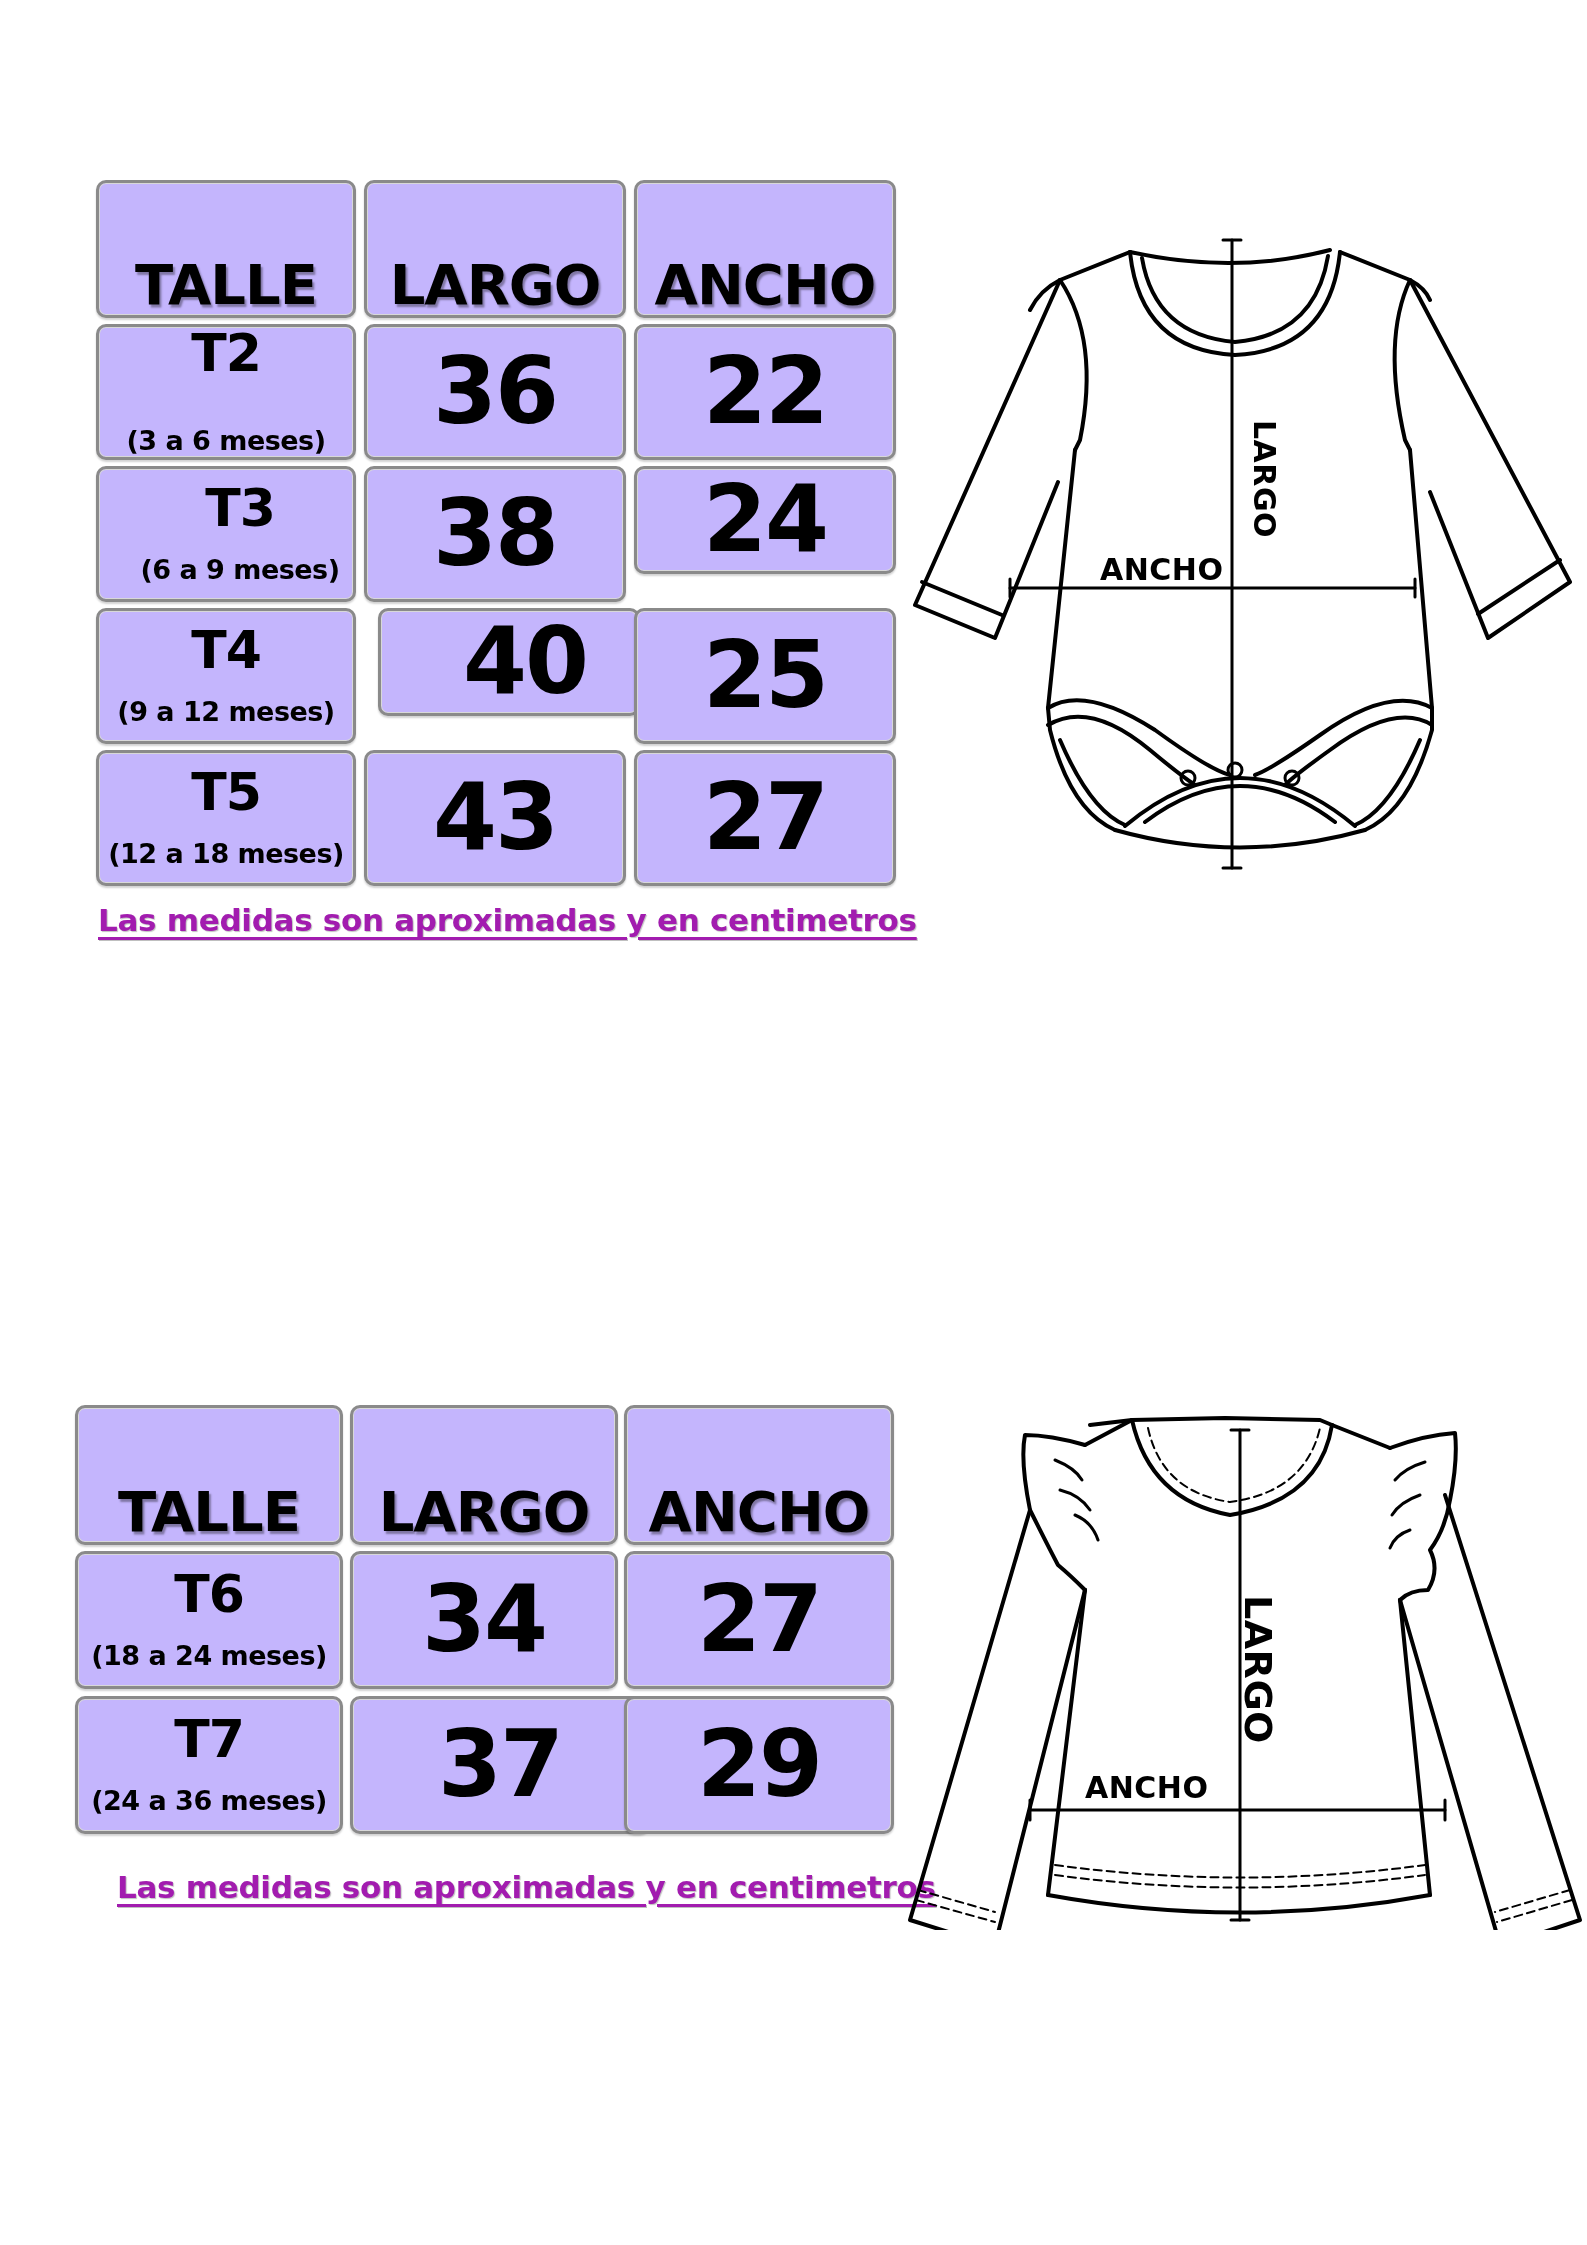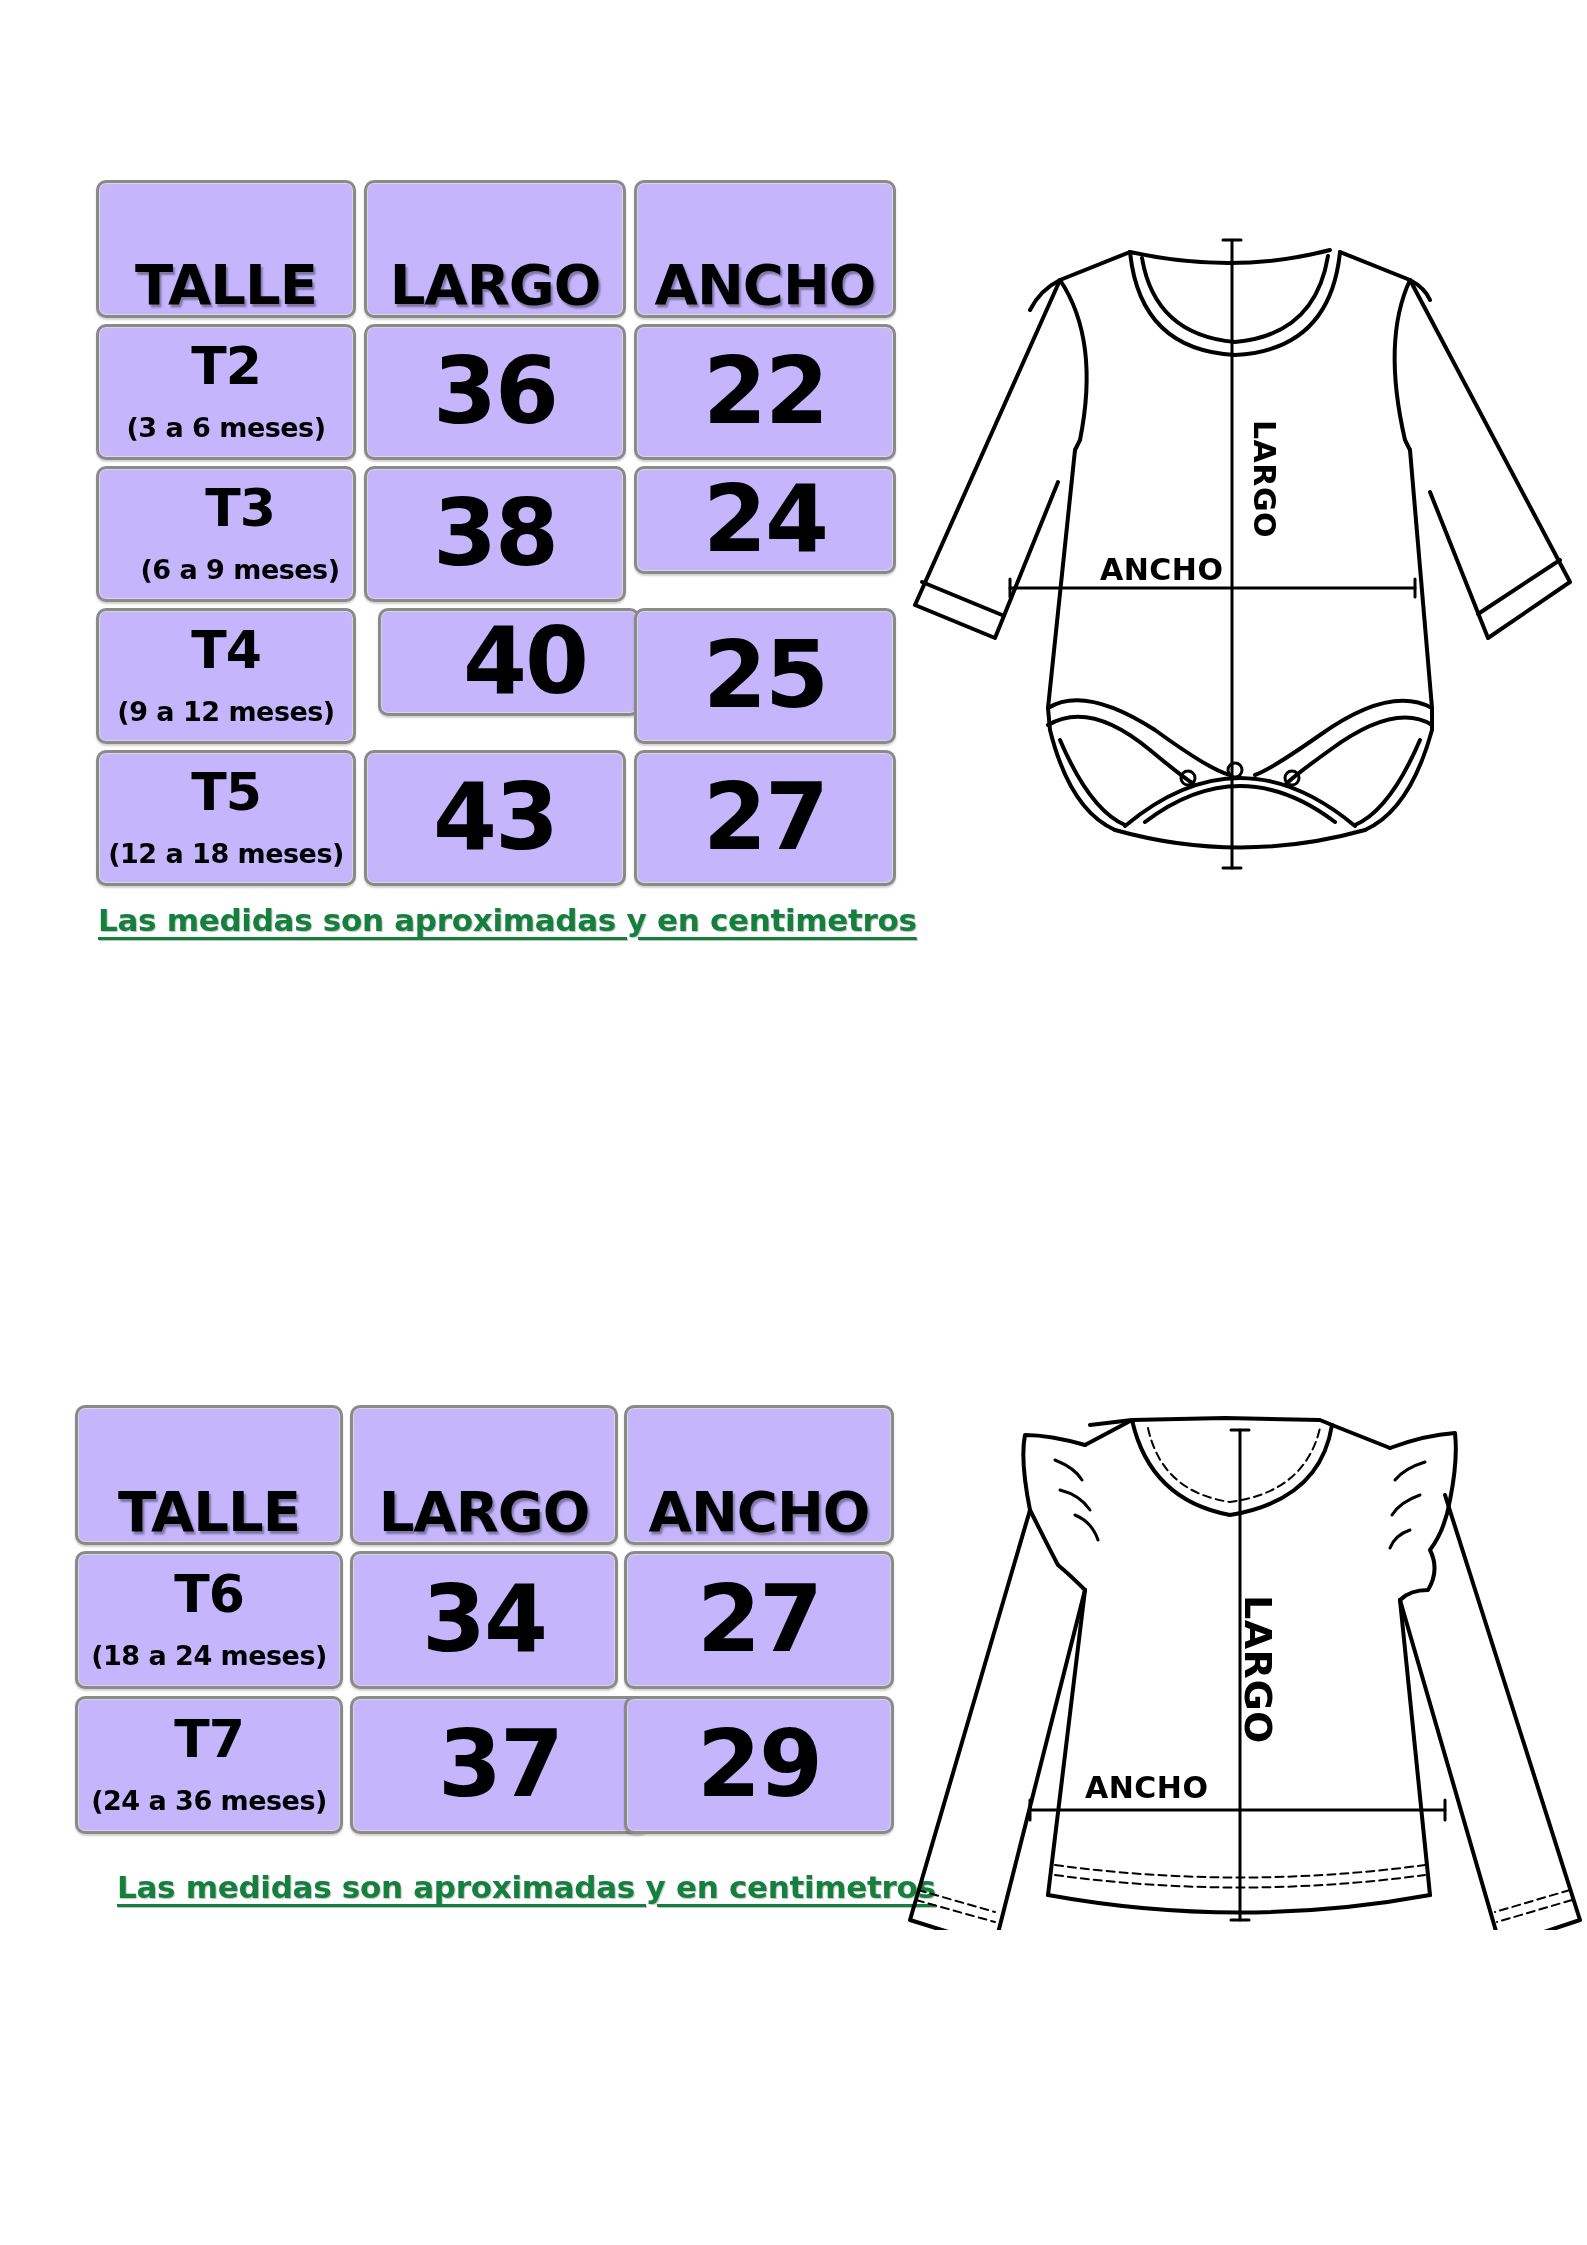--- a/index.html
+++ b/index.html
@@ -11,21 +11,21 @@
           border-radius: 10px; background: #c4b5fd;
           box-shadow: 0 2px 2px rgba(0,0,0,0.18), inset 0 0 0 1px #d8d8d8;
           display: flex; flex-direction: column; align-items: center; justify-content: center; }
   .cell.head { justify-content: flex-end; padding-bottom: 2px; }
   .head-label { font-weight: bold; font-size: 56px; letter-spacing: -1px;
                 text-shadow: 2px 3px 2px rgba(0,0,0,0.35); line-height: 1; }
   .size-code { font-weight: bold; font-size: 52px; line-height: 1; letter-spacing: -1px; }
   .size-age { font-weight: bold; font-size: 27px; line-height: 1.2; letter-spacing: -0.5px; margin-top: 20px; }
   .value { font-weight: bold; font-size: 92px; line-height: 1; letter-spacing: -2px; }
 
-  .footnote { position: absolute; font-weight: bold; font-size: 31px; color: #15803d;
+  .footnote { position: absolute; font-weight: bold; font-size: 31px; color: #a21caf;
               text-decoration: underline; text-decoration-thickness: 3px; text-underline-offset: 6px;
               letter-spacing: -0.3px; text-shadow: 1px 1px 1px rgba(0,0,0,0.25); white-space: nowrap; }
 
   .garment { position: absolute; }
   .garment svg { display: block; }
   .meas-label { position: absolute; font-weight: bold; font-size: 30px; letter-spacing: 0.5px; white-space: nowrap; }
   .meas-label.vertical { transform: rotate(90deg); transform-origin: left top; }
 </style>
 </head>
 <body>
@@ -35,21 +35,21 @@
   <div class="cell head" style="left:96px;top:180px;width:260px;height:138px;">
     <span class="head-label">TALLE</span>
   </div>
   <div class="cell head" style="left:364px;top:180px;width:262px;height:138px;">
     <span class="head-label">LARGO</span>
   </div>
   <div class="cell head" style="left:634px;top:180px;width:262px;height:138px;">
     <span class="head-label">ANCHO</span>
   </div>
 
-  <div class="cell" style="left:96px;top:324px;width:260px;height:136px;">
+  <div class="cell" style="left:96px;top:324px;width:260px;height:136px;justify-content:space-between;">
     <span class="size-code">T2</span>
     <span class="size-age">(3 a 6 meses)</span>
   </div>
   <div class="cell" style="left:364px;top:324px;width:262px;height:136px;">
     <span class="value">36</span>
   </div>
   <div class="cell" style="left:634px;top:324px;width:262px;height:136px;">
     <span class="value">22</span>
   </div>
 

